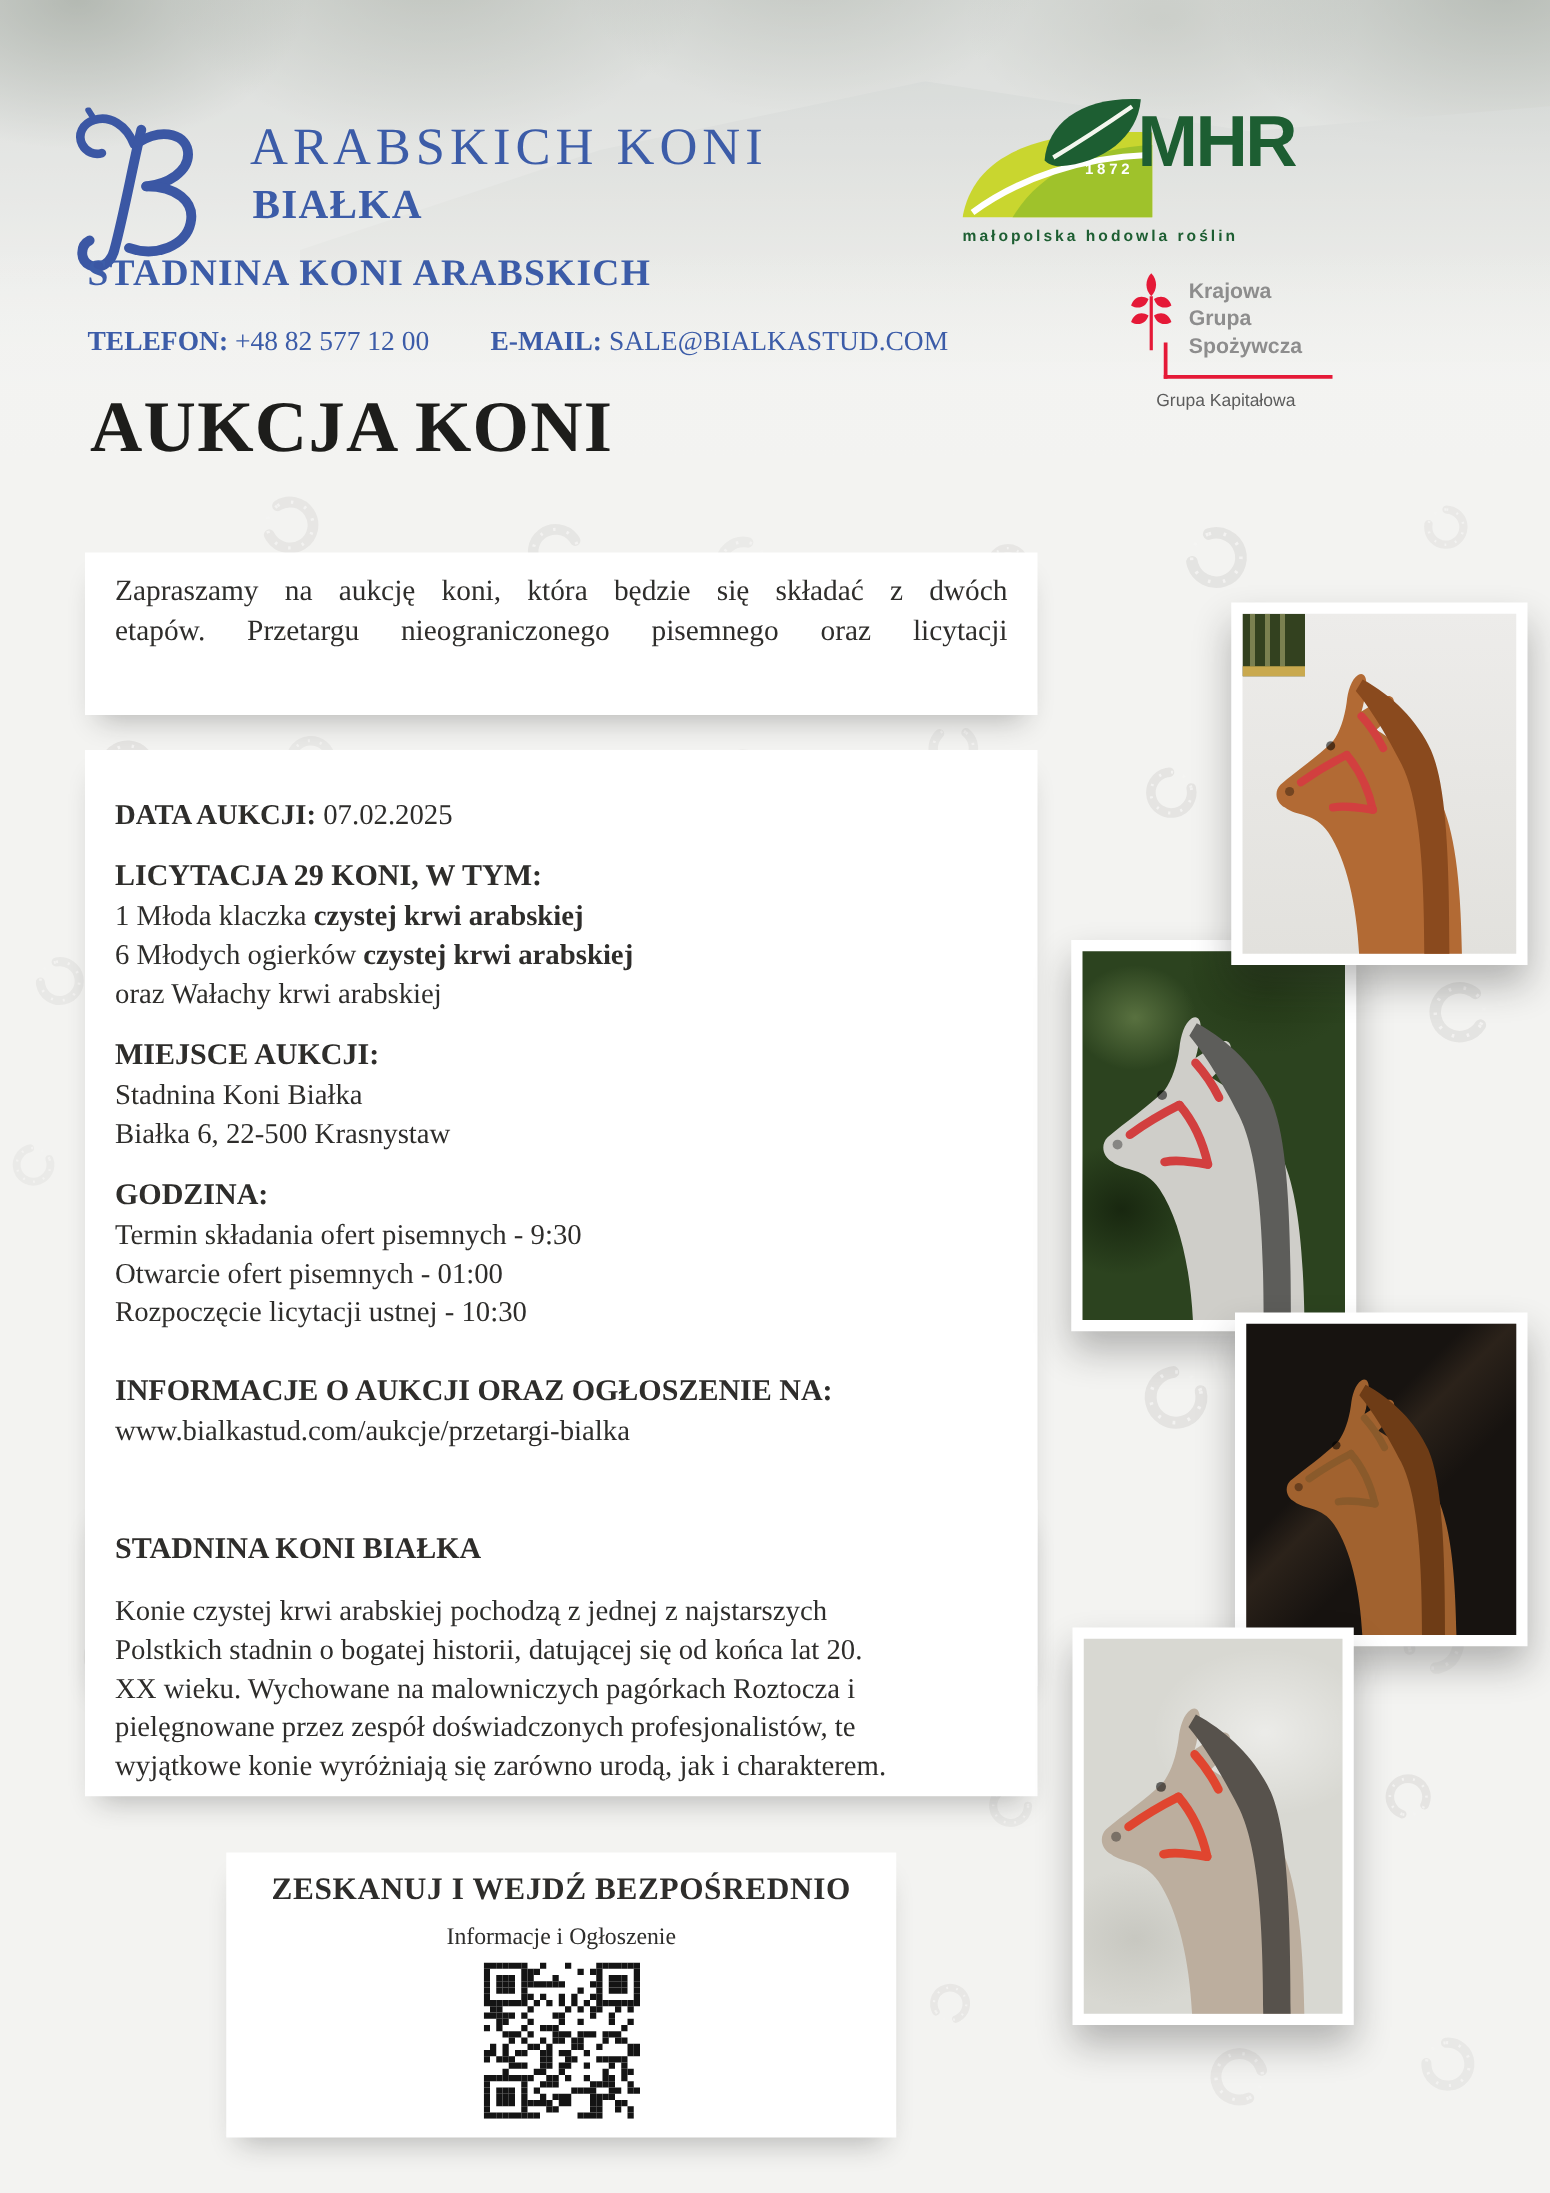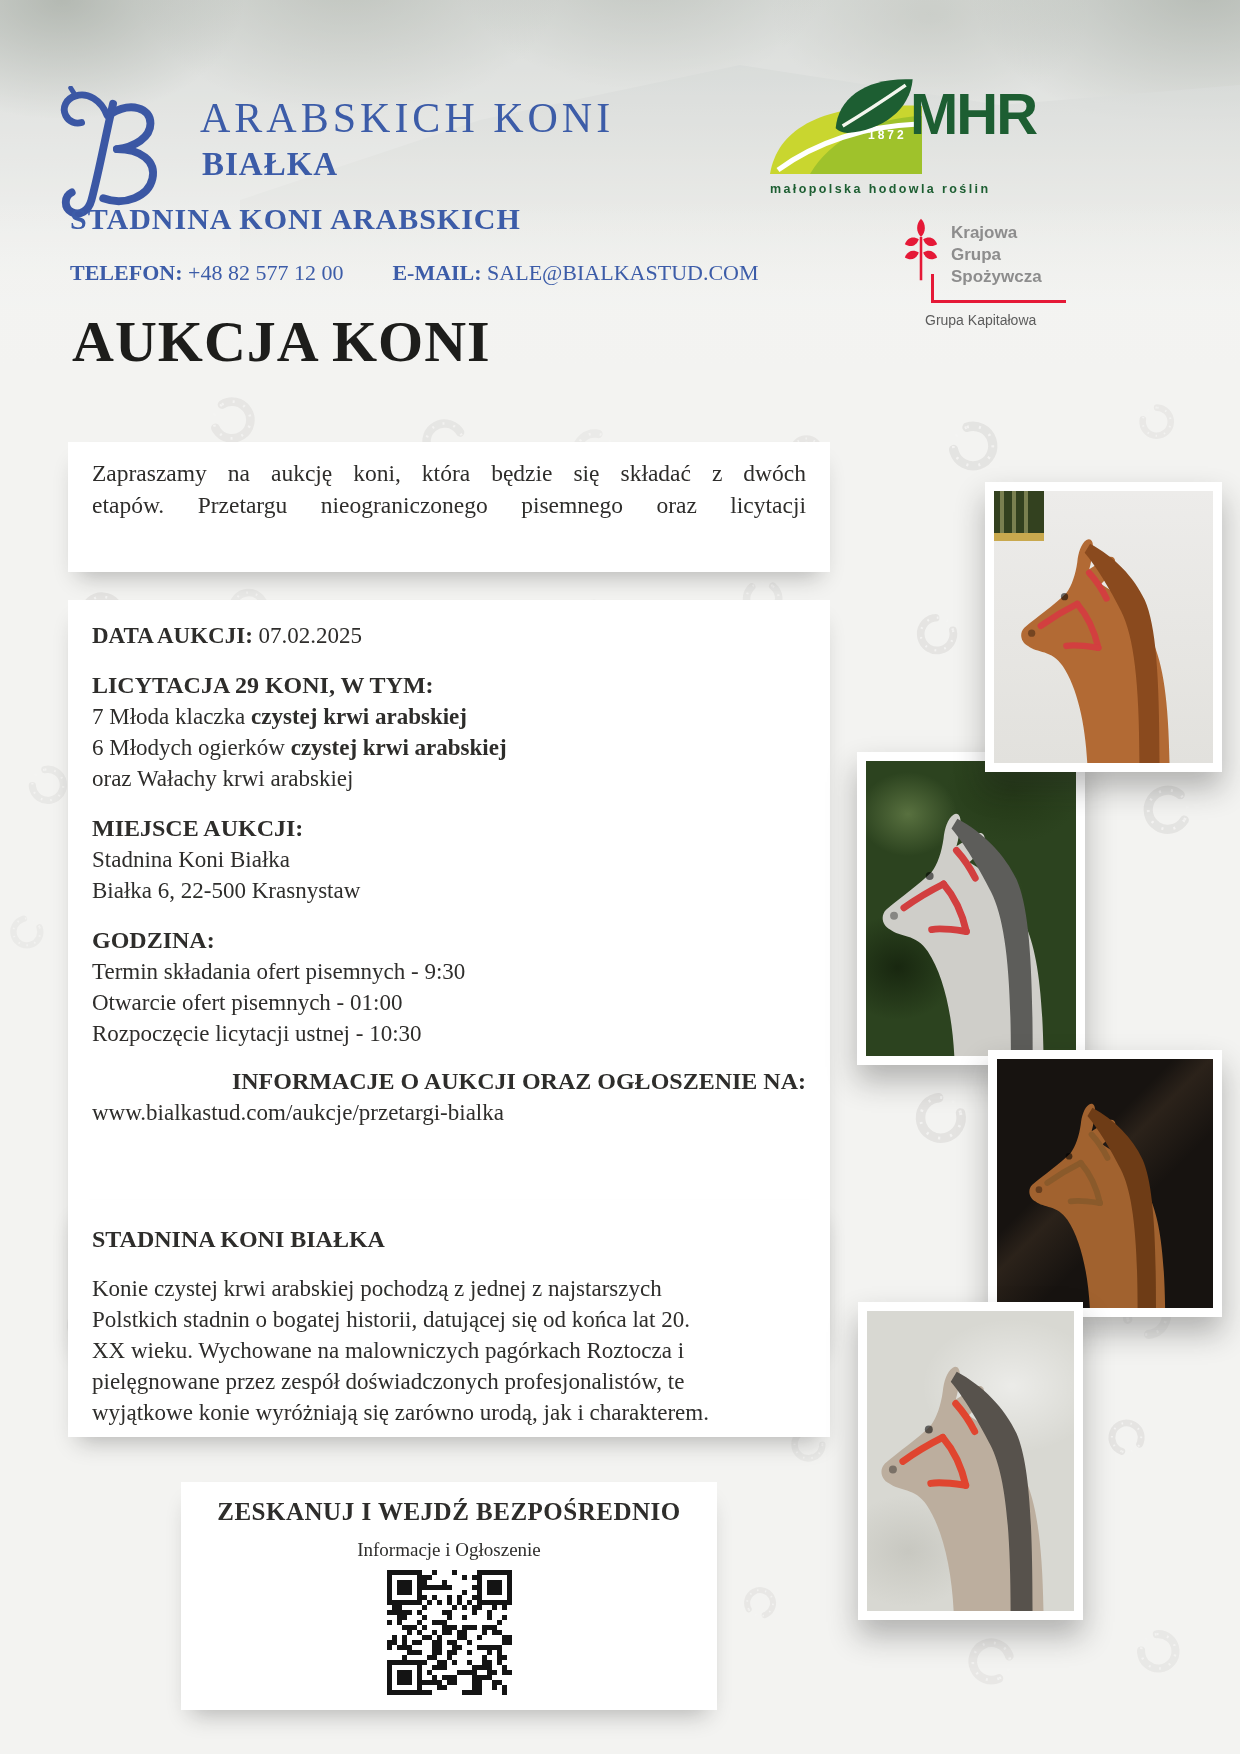--- a/index.html
+++ b/index.html
@@ -63,31 +63,31 @@
     color:#8d8d8d;line-height:22px;}
   .kgs-line{position:absolute;left:38px;top:68px;width:132px;height:26px;
     border-left:3px solid #e51937;border-bottom:3px solid #e51937;}
   .kgs-sub{position:absolute;left:32px;top:106px;font-size:14px;color:#5c5c5c;white-space:nowrap;}
 
   
   .card{position:absolute;background:#fff;z-index:3;
     box-shadow:0 14px 22px -10px rgba(31,31,31,.30);}
   .intro-card{left:68px;top:442px;width:762px;height:130px;box-sizing:border-box;padding:15px 24px;}
   .details-card{left:68px;top:600px;width:762px;height:749px;box-sizing:border-box;
-    padding:20px 24px;overflow:hidden;}
+    padding:36px 24px;overflow:hidden;}
   .about-card{left:68px;top:1200px;width:762px;height:237px;box-sizing:border-box;padding:24px;}
   .qr-card{left:181px;top:1482px;width:536px;height:228px;box-sizing:border-box;padding:16px 20px;
     text-align:center;}
 
   .line,.tline{font-size:23px;line-height:31px;}
   .intro-card .tline{font-size:23.5px;line-height:32px;}
   .details-card .tline,.details-card .line{white-space:nowrap;}
   .b{font-weight:bold;}
   .h{font-size:24px;line-height:31px;font-weight:bold;margin-top:19px;}
-  .h2{font-size:24px;line-height:31px;font-weight:bold;margin-top:17px;text-align:right;}
+  .h2{font-size:24px;line-height:31px;font-weight:bold;margin-top:33px;}
   .jl{text-align:justify;text-align-last:justify;}
   .about-card .h0{font-size:24px;font-weight:bold;line-height:30px;}
   .about-card .para{margin-top:19px;}
   .about-card .tline{white-space:nowrap;}
 
   .qr-heading{font-size:25px;font-weight:bold;letter-spacing:.5px;}
   .qr-caption{font-size:19px;margin-top:13px;}
   .qr-box{width:125px;height:125px;margin:9px auto 0;}
 
   
@@ -345,21 +345,21 @@
       </div>
   </div>
 
   <div class="card details-card">
     <div class="line">
       <span class="b">DATA AUKCJI:</span>
       <span>07.02.2025</span>
     </div>
     <div class="h">LICYTACJA 29 KONI, W TYM:</div>
     <div>
-        <div class="tline"><span>7 Młoda klaczka </span><b>czystej krwi arabskiej</b></div>
+        <div class="tline"><span>1 Młoda klaczka </span><b>czystej krwi arabskiej</b></div>
         <div class="tline"><span>6 Młodych ogierków </span><b>czystej krwi arabskiej</b></div>
         <div class="tline"><span>oraz Wałachy krwi arabskiej</span></div>
       </div>
     <div class="h">MIEJSCE AUKCJI:</div>
     <div>
         <div class="tline"><span>Stadnina Koni Białka</span></div>
         <div class="tline"><span>Białka 6, 22-500 Krasnystaw</span></div>
       </div>
     <div class="h">GODZINA:</div>
     <div>

